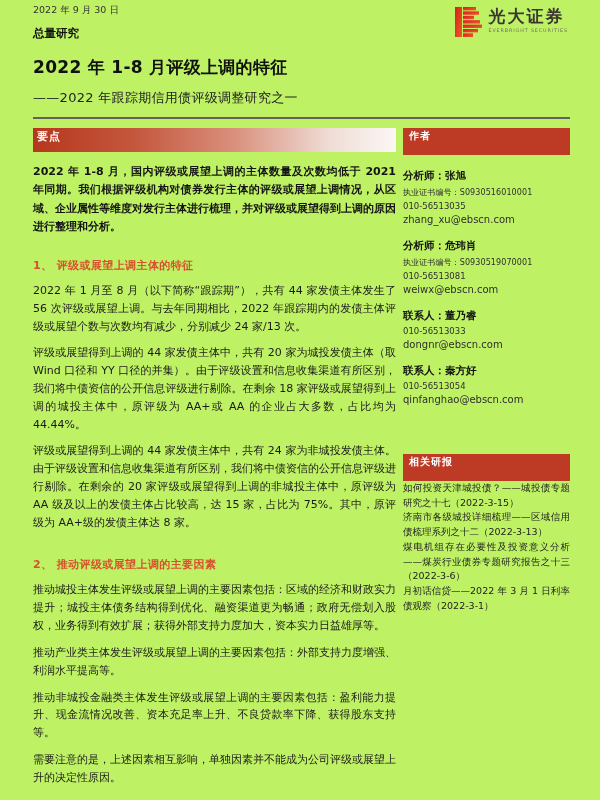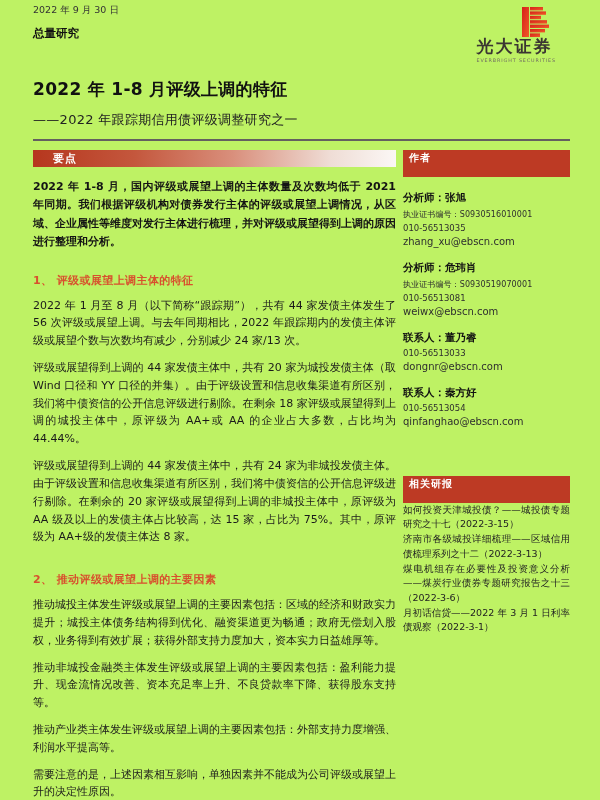--- a/index.html
+++ b/index.html
@@ -9,40 +9,40 @@
       font-family: "DejaVu Sans", "Liberation Sans", sans-serif;
       color: #1c1c1c;
       overflow: hidden;
     }
     .page { position: relative; width: 600px; height: 800px; background: #bef264; padding: 4px 30px 0 33px; }
 
     
     .topbar { display: flex; justify-content: space-between; align-items: flex-start; }
     .top-left .date { font-size: 9.5px; color: #333; }
     .top-left .category { font-size: 11.5px; font-weight: bold; color: #111; margin-top: 9px; }
-    .brand { display: flex; align-items: flex-end; margin-top: 3px; margin-right: 14px; flex-direction: column; }
+    .brand { display: flex; align-items: flex-start; margin-top: 3px; margin-right: 2px; }
     .brand-mark { width: 27px; height: 30px; margin-right: 7px; }
     .brand-text .cn { font-size: 17px; font-weight: bold; color: #3b3632; letter-spacing: 2px; line-height: 1.1; }
     .brand-text .en { font-size: 4.8px; color: #6e6862; letter-spacing: 0.9px; margin-top: 2px; }
 
     
     .doc-title { font-size: 17px; font-weight: bold; color: #111; margin-top: 15px; letter-spacing: 0.3px; }
     .doc-subtitle { font-size: 13px; color: #222; margin-top: 10px; letter-spacing: 0.3px; }
     .title-rule { border: none; border-top: 2.5px solid #646060; margin-top: 10px; }
 
     
     .columns { display: flex; margin-top: 9px; }
     .main-col { width: 363px; }
     .side-col { width: 167px; margin-left: 7px; }
 
     
     .kp-bar {
-      height: 17px; line-height: 17px;
+      height: 24px; line-height: 17px;
       background: linear-gradient(90deg, #b6371e 0%, #c4573d 28%, #d98f7c 55%, #efddd6 82%, #fbf7f5 100%);
-      color: #fff; font-size: 11px; font-weight: bold; padding-left: 20px; letter-spacing: 1px;
+      color: #fff; font-size: 11px; font-weight: bold; padding-left: 4px; letter-spacing: 1px;
     }
     .kp-summary { font-size: 11px; font-weight: bold; line-height: 1.68; text-align: justify; margin-top: 11px; color: #141414; }
     .sec-heading { font-size: 11px; font-weight: bold; color: #d8502d; margin-top: 21px; letter-spacing: 0.4px; }
     .main-col p.body { font-size: 11px; line-height: 1.62; text-align: justify; margin-top: 9px; color: #1a1a1a; }
     .gap-lg { margin-top: 26px !important; }
 
     
     .side-header {
       height: 27px; line-height: 16px; background: #bd3a24; color: #fff;
       font-size: 10px; font-weight: bold; padding-left: 6px; letter-spacing: 1px;
@@ -101,22 +101,22 @@
       <div class="kp-bar">要点</div>
       <p class="kp-summary">2022 年 1-8 月，国内评级或展望上调的主体数量及次数均低于 2021 年同期。我们根据评级机构对债券发行主体的评级或展望上调情况，从区域、企业属性等维度对发行主体进行梳理，并对评级或展望得到上调的原因进行整理和分析。</p>
 
       <div class="sec-heading">1、 评级或展望上调主体的特征</div>
       <p class="body">2022 年 1 月至 8 月（以下简称“跟踪期”），共有 44 家发债主体发生了 56 次评级或展望上调。与去年同期相比，2022 年跟踪期内的发债主体评级或展望个数与次数均有减少，分别减少 24 家/13 次。</p>
       <p class="body">评级或展望得到上调的 44 家发债主体中，共有 20 家为城投发债主体（取 Wind 口径和 YY 口径的并集）。由于评级设置和信息收集渠道有所区别，我们将中债资信的公开信息评级进行剔除。在剩余 18 家评级或展望得到上调的城投主体中，原评级为 AA+或 AA 的企业占大多数，占比均为 44.44%。</p>
       <p class="body">评级或展望得到上调的 44 家发债主体中，共有 24 家为非城投发债主体。由于评级设置和信息收集渠道有所区别，我们将中债资信的公开信息评级进行剔除。在剩余的 20 家评级或展望得到上调的非城投主体中，原评级为 AA 级及以上的发债主体占比较高，达 15 家，占比为 75%。其中，原评级为 AA+级的发债主体达 8 家。</p>
 
       <div class="sec-heading gap-lg">2、 推动评级或展望上调的主要因素</div>
       <p class="body">推动城投主体发生评级或展望上调的主要因素包括：区域的经济和财政实力提升；城投主体债务结构得到优化、融资渠道更为畅通；政府无偿划入股权，业务得到有效扩展；获得外部支持力度加大，资本实力日益雄厚等。</p>
+      <p class="body">推动产业类主体发生评级或展望上调的主要因素包括：外部支持力度增强、利润水平提高等。</p>
       <p class="body">推动非城投金融类主体发生评级或展望上调的主要因素包括：盈利能力提升、现金流情况改善、资本充足率上升、不良贷款率下降、获得股东支持等。</p>
-      <p class="body">推动产业类主体发生评级或展望上调的主要因素包括：外部支持力度增强、利润水平提高等。</p>
       <p class="body">需要注意的是，上述因素相互影响，单独因素并不能成为公司评级或展望上升的决定性原因。</p>
 
     </div>
 
     <div class="side-col">
       <div class="authors-box">
         <div class="side-header">作者</div>
 
         <div class="person">
           <div class="who"><span>分析师：</span><span>张旭</span></div>

